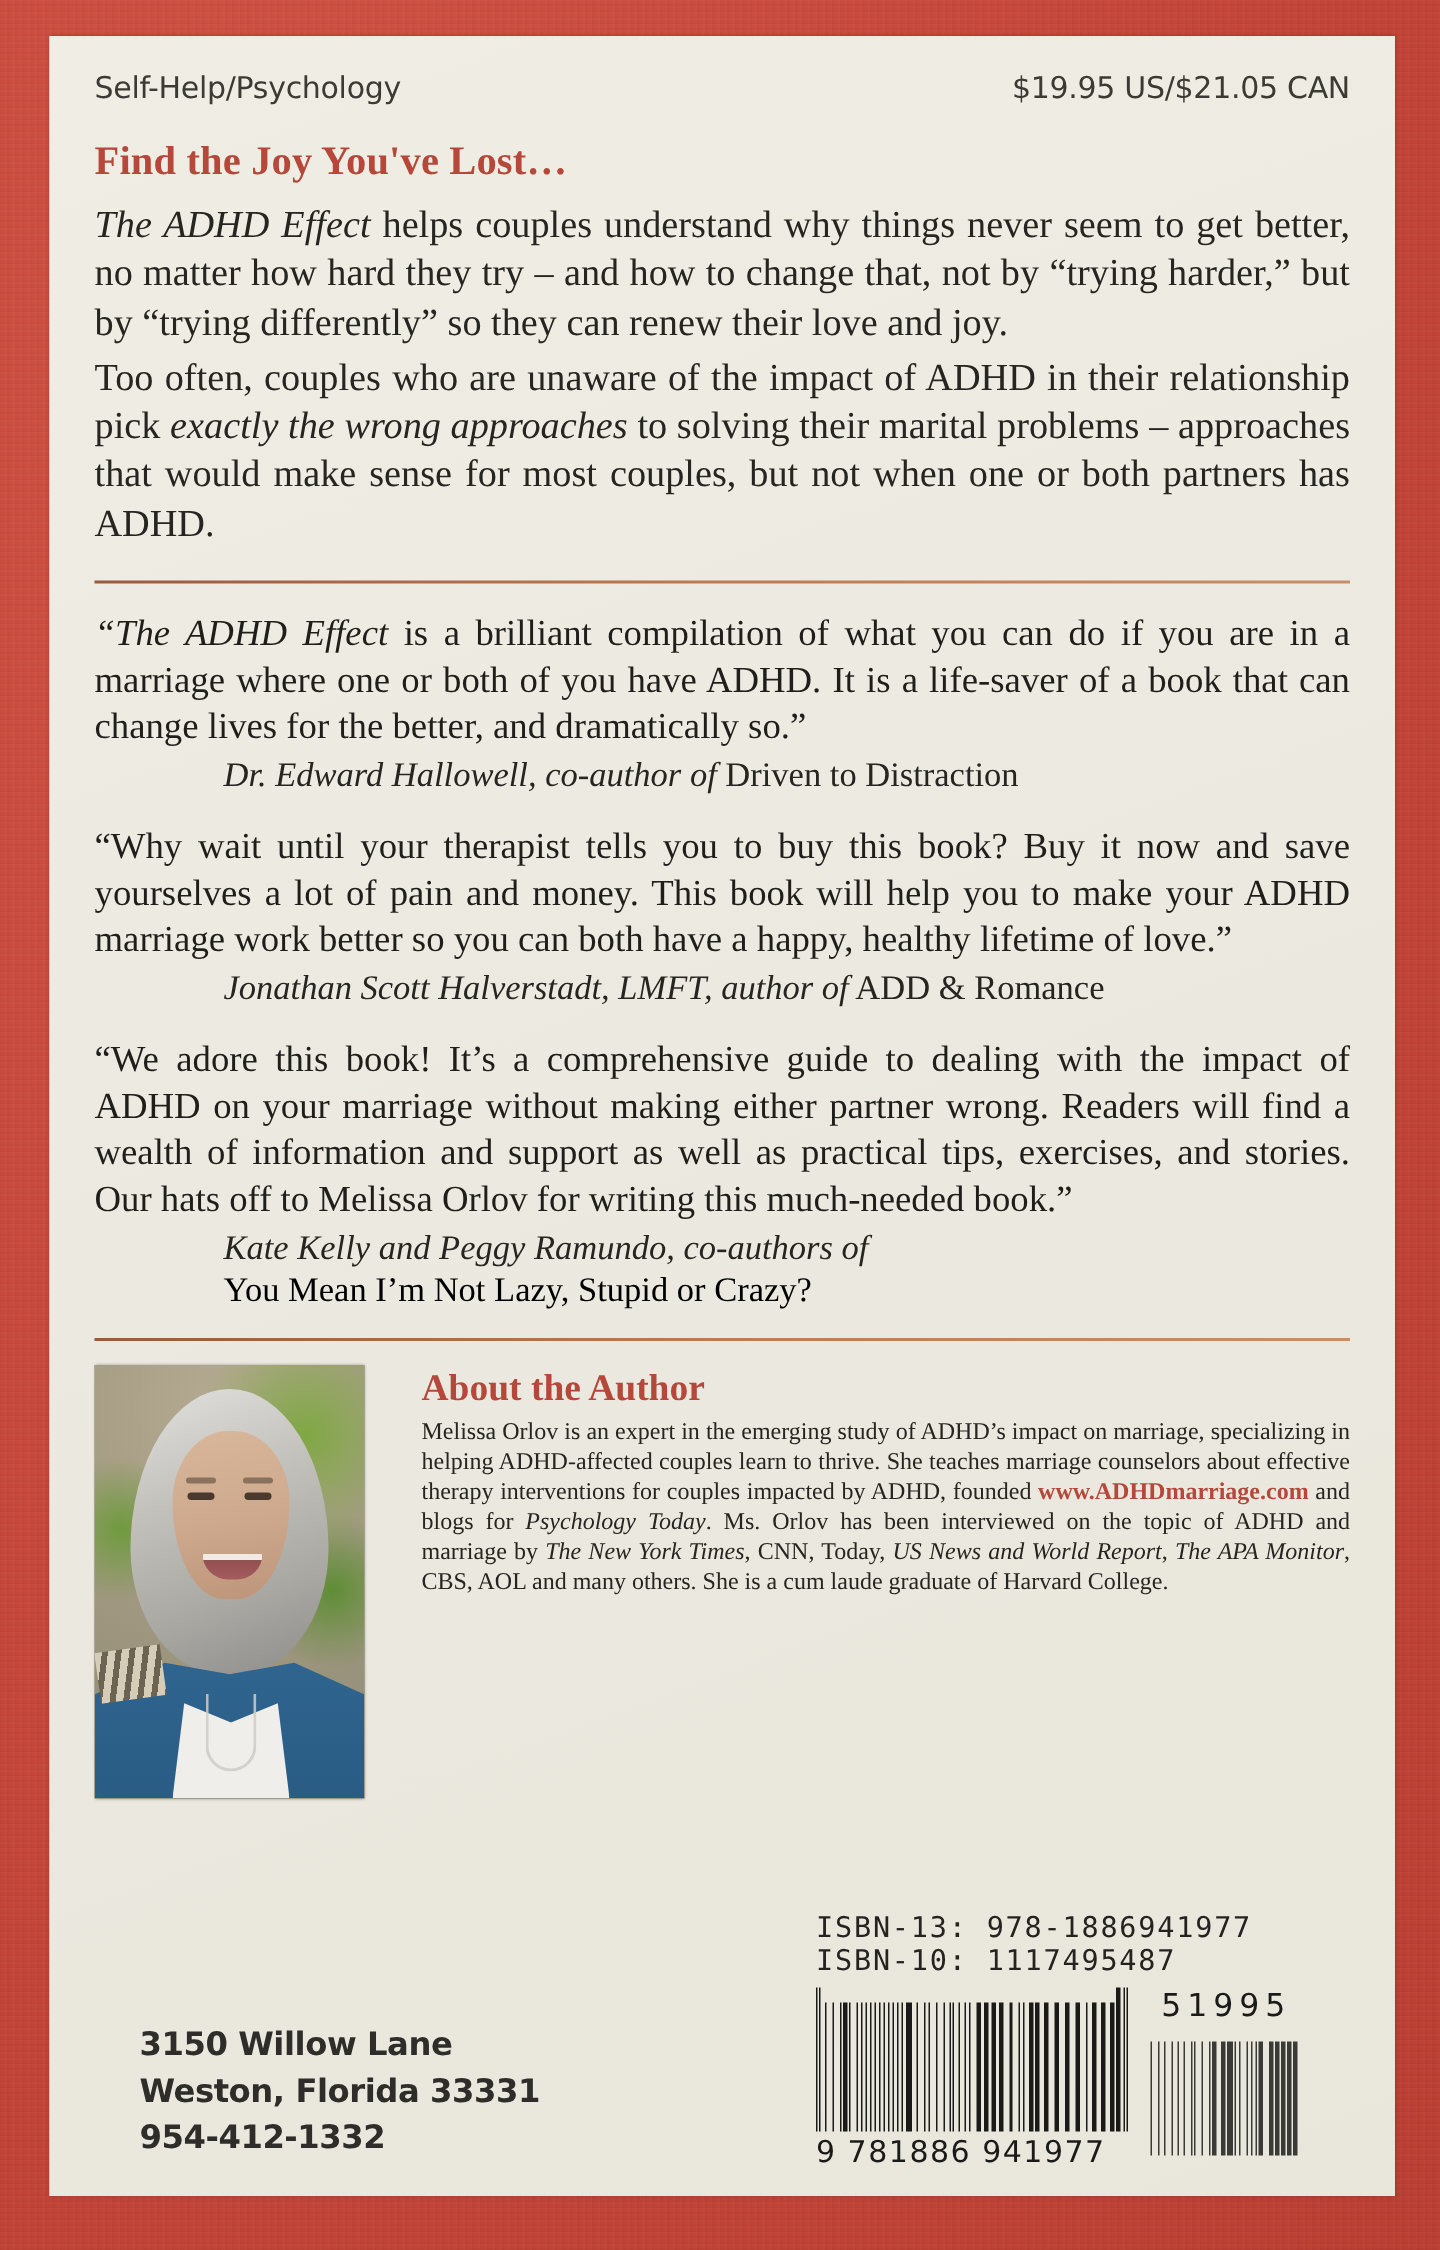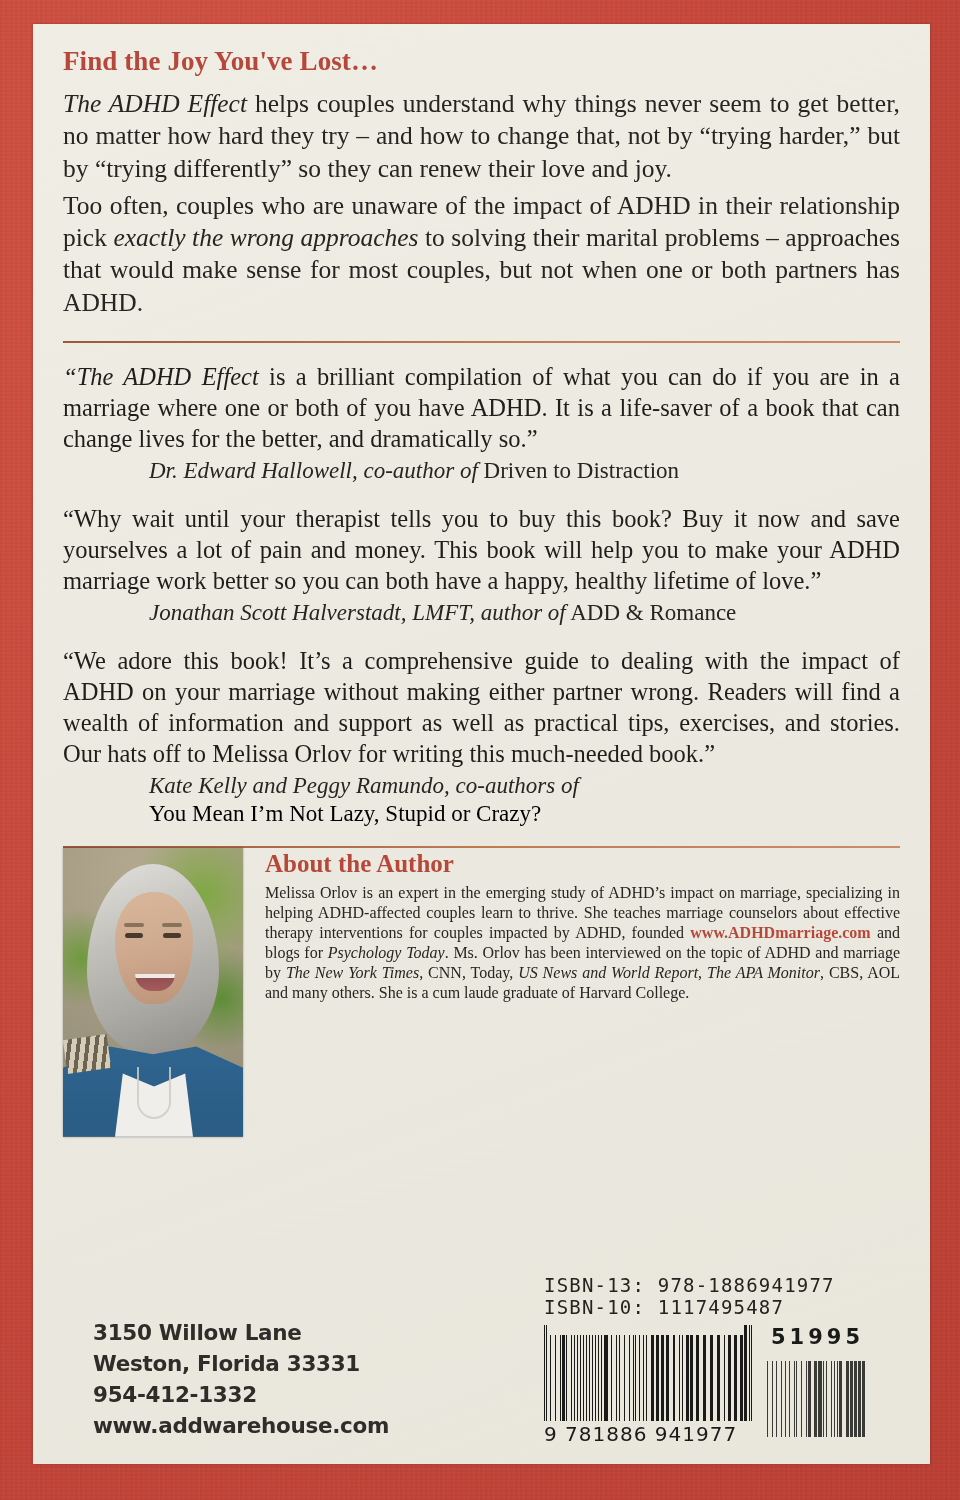--- a/index.html
+++ b/index.html
@@ -112,22 +112,23 @@
     line-height: 1.22;
     color: #262521;
     padding-left: 86px;
     margin-top: 2px;
   }
   .quote-attrib i { font-style: italic; }
   .attrib-line2 { padding-left: 86px; font-size: 23px; line-height: 1.22; }
 
   
   .author-section {
+    margin-top: 16px;
     display: flex;
-    gap: 22px;
+    gap: 38px;
   }
   .author-photo {
     width: 180px;
     height: 289px;
     flex: 0 0 180px;
     position: relative;
     overflow: hidden;
     background: #8d8a74;
     box-shadow: 0 0 2px rgba(0,0,0,0.35);
   }
@@ -285,35 +286,38 @@
     flex-direction: column;
     align-items: center;
   }
   .addon-digits {
     font-family: "DejaVu Sans", sans-serif;
     font-size: 21px;
     color: #1a1a18;
     letter-spacing: 4px;
     margin-bottom: 12px;
     white-space: pre;
-    font-weight: bold;
   }
   .addon .bars { height: 76px; }
   .addon .bars span { background: #3a3a36; }
 </style>
 </head>
 <body>
 
 <div class="board-texture"></div>
 
 <div class="cover">
 
   <div class="panel">
     <div class="inner">
 
+      <div class="header-row">
+        <div class="category">Self-Help/Psychology</div>
+        <div class="price">$19.95 US/$21.05 CAN</div>
+      </div>
 
       <div class="joy-heading">Find the Joy You've Lost…</div>
 
       <p class="body-copy second"><i>The ADHD Effect</i><span> helps couples understand why things never seem to get better, no matter how hard they try – and how to change that, not by “trying harder,” but by “trying differently” so they can renew their love and joy.</span></p>
 
       <p class="body-copy"><span>Too often, couples who are unaware of the impact of ADHD in their relationship pick </span><i>exactly the wrong approaches</i><span> to solving their marital problems – approaches that would make sense for most couples, but not when one or both partners has ADHD.</span></p>
 
       <div class="rule rule-1"></div>
 
       <div class="quote-block">
@@ -356,21 +360,20 @@
           <p class="author-bio"><span>Melissa Orlov is an expert in the emerging study of ADHD’s impact on marriage, specializing in helping ADHD-affected couples learn to thrive.  She teaches marriage counselors about effective therapy interventions for couples impacted by ADHD, founded </span><span class="url">www.ADHDmarriage.com</span><span> and blogs for </span><i>Psychology Today</i><span>.  Ms. Orlov has been interviewed on the topic of ADHD and marriage by </span><i>The New York Times</i><span>, CNN, Today, </span><i>US News and World Report</i><span>, </span><i>The APA Monitor</i><span>, CBS, AOL and many others.  She is a cum laude graduate of Harvard College.</span></p>
         </div>
       </div>
 
       <div class="footer">
 
         <div class="publisher">
           <div>3150 Willow Lane</div>
           <div>Weston, Florida 33331</div>
           <div>954-412-1332</div>
-          <div>www.addwarehouse.com</div>
         </div>
 
         <div class="isbn-area">
           <div class="isbn-line">ISBN-13: 978-1886941977</div>
           <div class="isbn-line">ISBN-10: 1117495487</div>
 
           <div class="barcode-wrap">
             <div class="barcode-main">
               <div class="bars" id="ean-bars">
                   <span style="width:1px;height:96px"></span>

